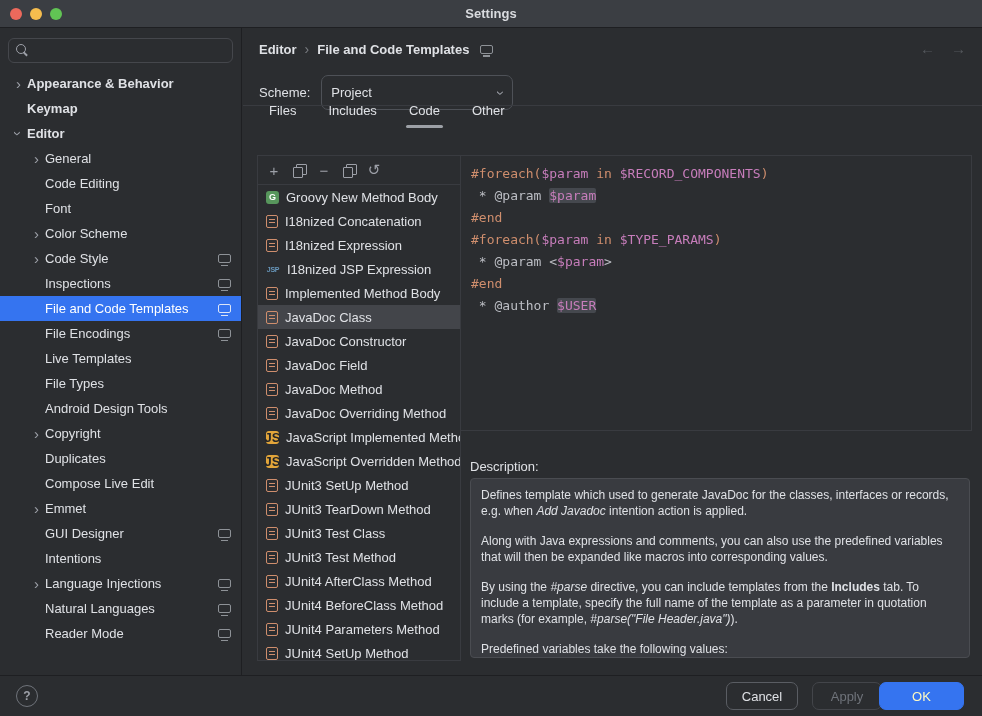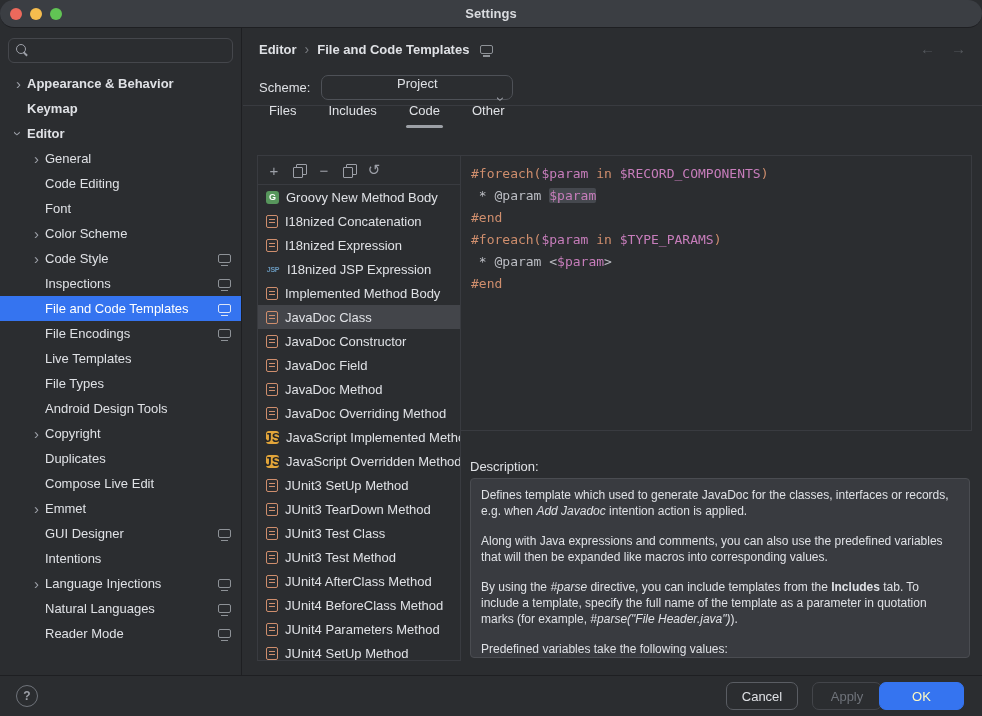--- a/index.html
+++ b/index.html
@@ -8,21 +8,21 @@
     font-family:"Liberation Sans", sans-serif;
     font-size:13px;
     background:#2b2d30;
     color:#dfe1e5;
     overflow:hidden;
     position:relative;
   }
 
   
   .titlebar { position:absolute; top:0; left:0; right:0; height:28px; background:#3b3e43;
-    border-bottom:1px solid #1e1f22; display:flex; align-items:center; justify-content:center;border-radius:14px; }
+    border-bottom:1px solid #1e1f22; display:flex; align-items:center; justify-content:center; }
   .title { font-weight:bold; color:#d9dbdf; }
   .traffic { position:absolute; left:10px; top:8px; display:flex; gap:8px; }
   .dot { width:12px; height:12px; border-radius:50%; }
   .dot.red{background:#ec695c} .dot.yellow{background:#f5bd4e} .dot.green{background:#61c454}
 
   
   .sidebar { position:absolute; top:28px; left:0; width:242px; bottom:41px; background:#2b2d30;
     border-right:1px solid #1e1f22; overflow:hidden; }
   .searchbox { margin:10px 8px 8px; height:25px; border:1px solid #45474c; border-radius:6px;
     display:flex; align-items:center; padding:0 7px; gap:6px; }
@@ -54,22 +54,22 @@
   
   .main { position:absolute; top:28px; left:243px; right:0; bottom:41px; }
   .breadcrumb { position:absolute; top:13px; left:16px; display:flex; align-items:center; gap:8px;
     font-weight:bold; }
   .crumb-sep { color:#7a7d82; font-weight:normal; font-size:14px; }
   .nav-arrows { position:absolute; top:12px; right:16px; display:flex; gap:16px;
     color:#55585d; font-size:15px; }
   .nav-arrows span { cursor:default; }
 
   .scheme-row { position:absolute; top:47px; left:16px; display:flex; align-items:center; gap:11px; }
-  .dropdown { width:192px; height:25px; border:1px solid #4e5157; border-radius:7px;
-    display:flex; align-items:center; padding:0 9px; background:#2b2d30;flex-direction:column; }
+  .dropdown { width:192px; height:35px; border:1px solid #4e5157; border-radius:7px;
+    display:flex; align-items:center; padding:0 9px; background:#2b2d30; }
   .chev-rot { display:inline-block; transform:rotate(90deg); color:#9da0a8; font-size:14px; }
   .dropdown .chev-rot { margin-left:auto; }
   .sep-line { position:absolute; top:77px; left:0; right:0; border-top:1px solid #393b40; }
 
   .tabs { position:absolute; top:68px; left:23px; display:flex; gap:26px; }
   .tab { padding:7px 3px 10px; position:relative; cursor:default; }
   .tab.selected::after { content:''; position:absolute; left:0; right:0; bottom:0; height:3px;
     border-radius:2px; background:#9ca0a6; }
 
   
@@ -380,20 +380,21 @@
       </div>
   </div>
 
   <div class="editor-panel">
       <div class="code-line"><span class="tok-kw">#foreach(</span><span class="tok-var">$param</span><span class="tok-txt"> </span><span class="tok-kw">in</span><span class="tok-txt"> </span><span class="tok-var">$RECORD_COMPONENTS</span><span class="tok-kw">)</span></div>
       <div class="code-line"><span class="tok-txt"> * @param </span><span class="tok-var hl">$param</span></div>
       <div class="code-line"><span class="tok-kw">#end</span></div>
       <div class="code-line"><span class="tok-kw">#foreach(</span><span class="tok-var">$param</span><span class="tok-txt"> </span><span class="tok-kw">in</span><span class="tok-txt"> </span><span class="tok-var">$TYPE_PARAMS</span><span class="tok-kw">)</span></div>
       <div class="code-line"><span class="tok-txt"> * @param &lt;</span><span class="tok-var">$param</span><span class="tok-txt">&gt;</span></div>
       <div class="code-line"><span class="tok-kw">#end</span></div>
+      <div class="code-line"><span class="tok-txt"> * @author </span><span class="tok-var hl">$USER</span></div>
     </div>
 
   <div class="opt-row" style="left:235px">
     <span class="checkbox checked"></span>
     <span class="opt-label dim">Reformat according to style</span>
   </div>
   <div class="opt-row" style="left:469px">
     <span class="checkbox"></span>
     <span class="opt-label">Enable Live Templates</span>
   </div>

